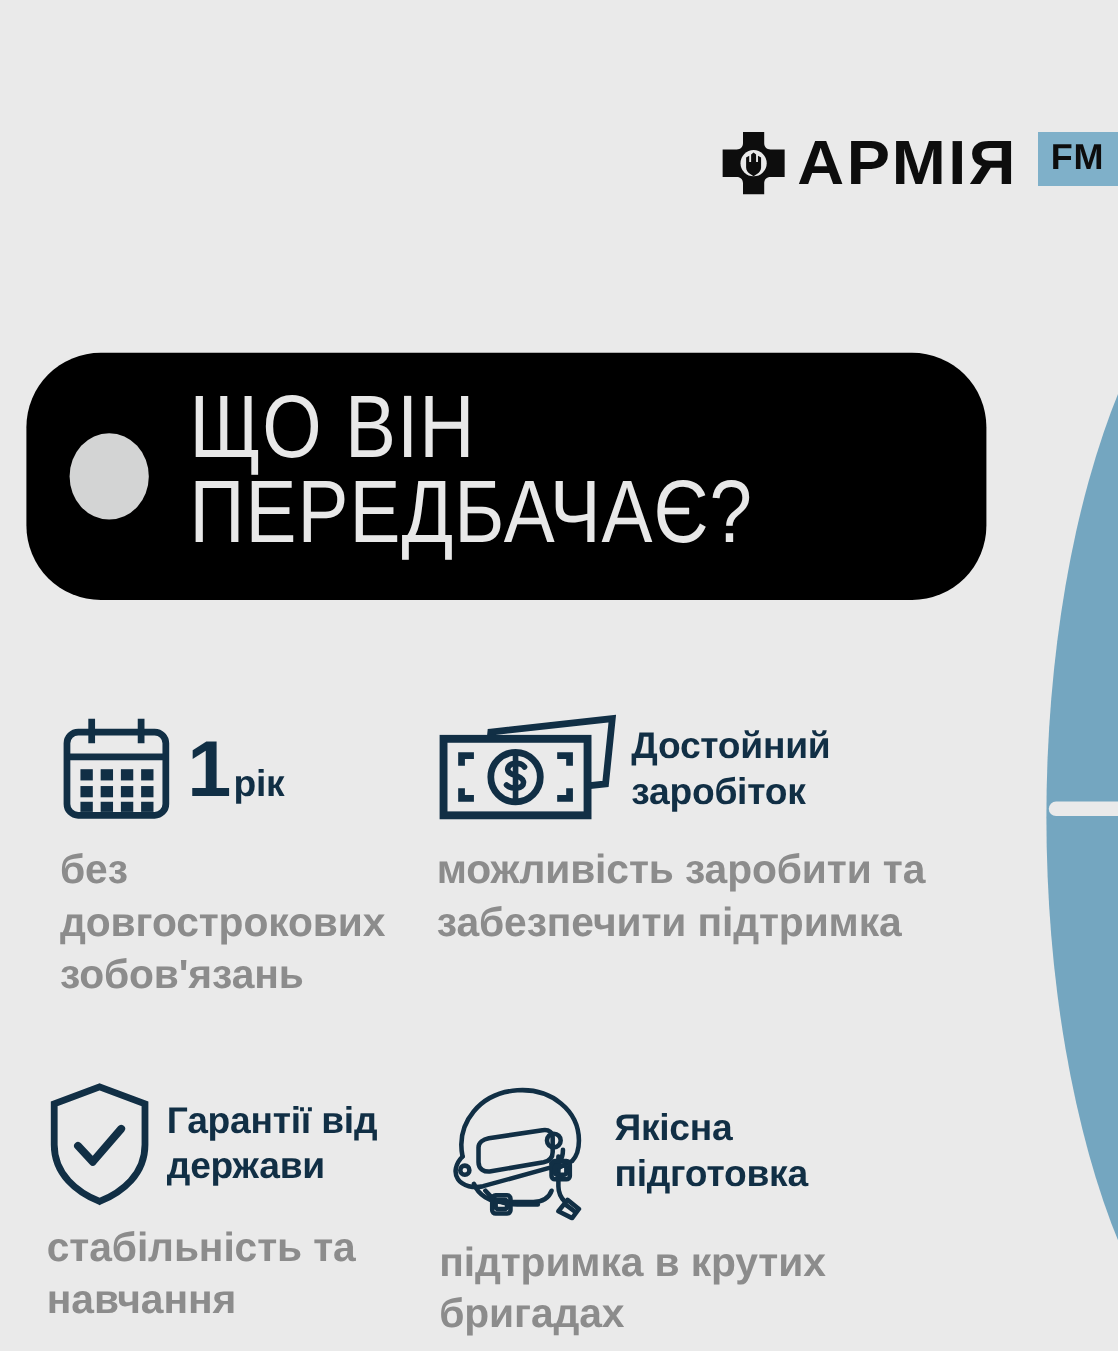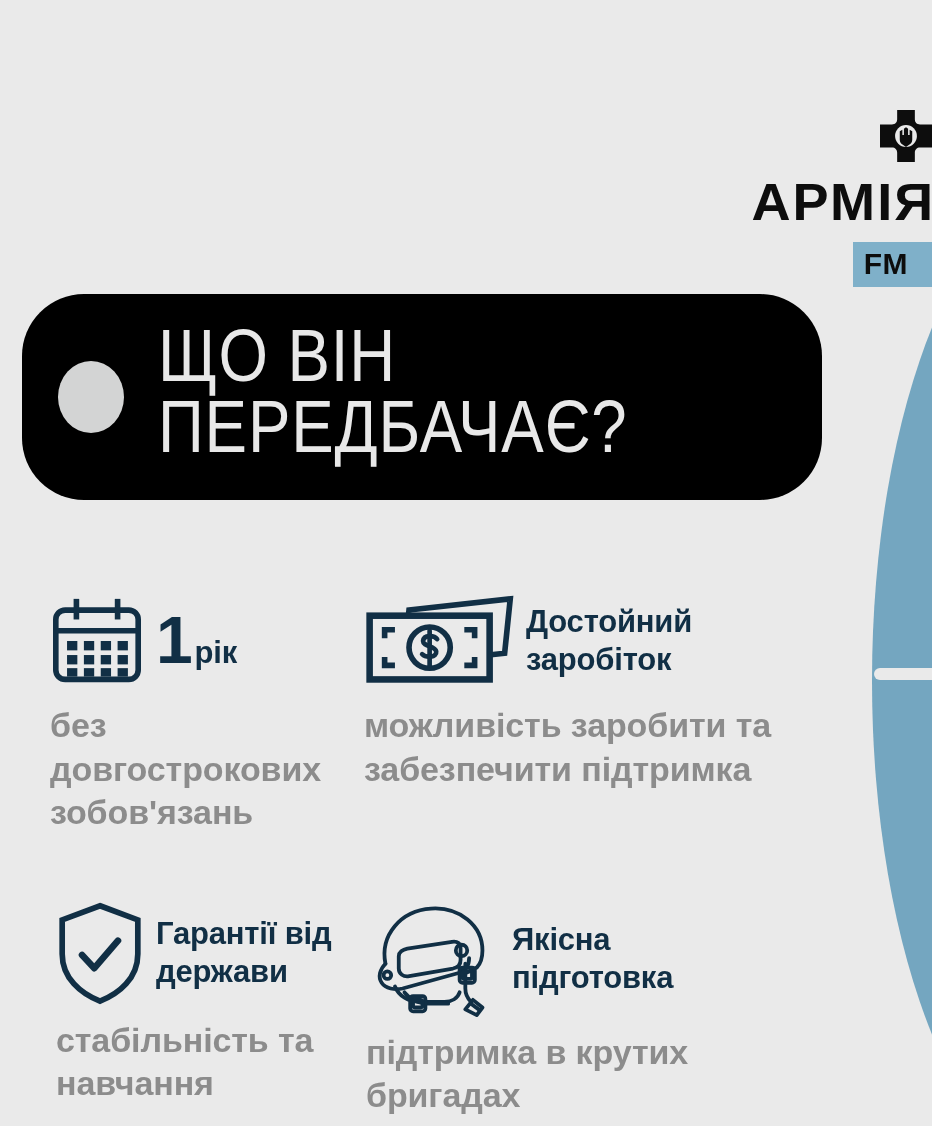--- a/index.html
+++ b/index.html
@@ -43,24 +43,23 @@
     border-radius: 6px;
     z-index: 1;
   }
 
   
   .brand {
     position: absolute;
     right: 0px;
     top: 110px;
     display: flex;
-    align-items: flex-end;
+    align-items: flex-start;
     gap: 14px;
     z-index: 5;
-    flex-direction: column;
   }
   .brand-emblem {
     width: 52px;
     height: 52px;
     display: block;
   }
   .brand-word {
     font-size: 52px;
     font-weight: 700;
     letter-spacing: 2px;
@@ -68,21 +67,21 @@
     line-height: 1;
     font-family: "Liberation Sans", "DejaVu Sans", sans-serif;
     transform: scaleX(1.04);
   }
   .brand-fm {
     background: #7fb0c9;
     color: #0d0d0d;
     font-size: 30px;
     font-weight: 700;
     line-height: 1;
-    padding: 7px 24px 8px 11px;
+    padding: 7px 12px 8px 11px;
     letter-spacing: 0.5px;
     margin-left: 6px;
   }
 
   
   .tag-banner {
     position: absolute;
     left: 22px;
     top: 294px;
     width: 800px;
@@ -173,21 +172,21 @@
   .feat-caption {
     margin-top: 14px;
     color: #8c8c8c;
     font-size: 34px;
     font-weight: 700;
     line-height: 1.28;
     letter-spacing: -0.1px;
     white-space: pre-line;
   }
   .row-2 { margin-top: 66px; }
-  .row-2 .col-a { padding-left: 56px; }
+  .row-2 .col-a { padding-left: 39px; }
   .row-2 .col-b { padding-left: 10px; }
 </style>
 </head>
 <body>
 
 <div class="poster">
 
   <div class="blue-oval"></div>
   <div class="oval-bar"></div>
 

